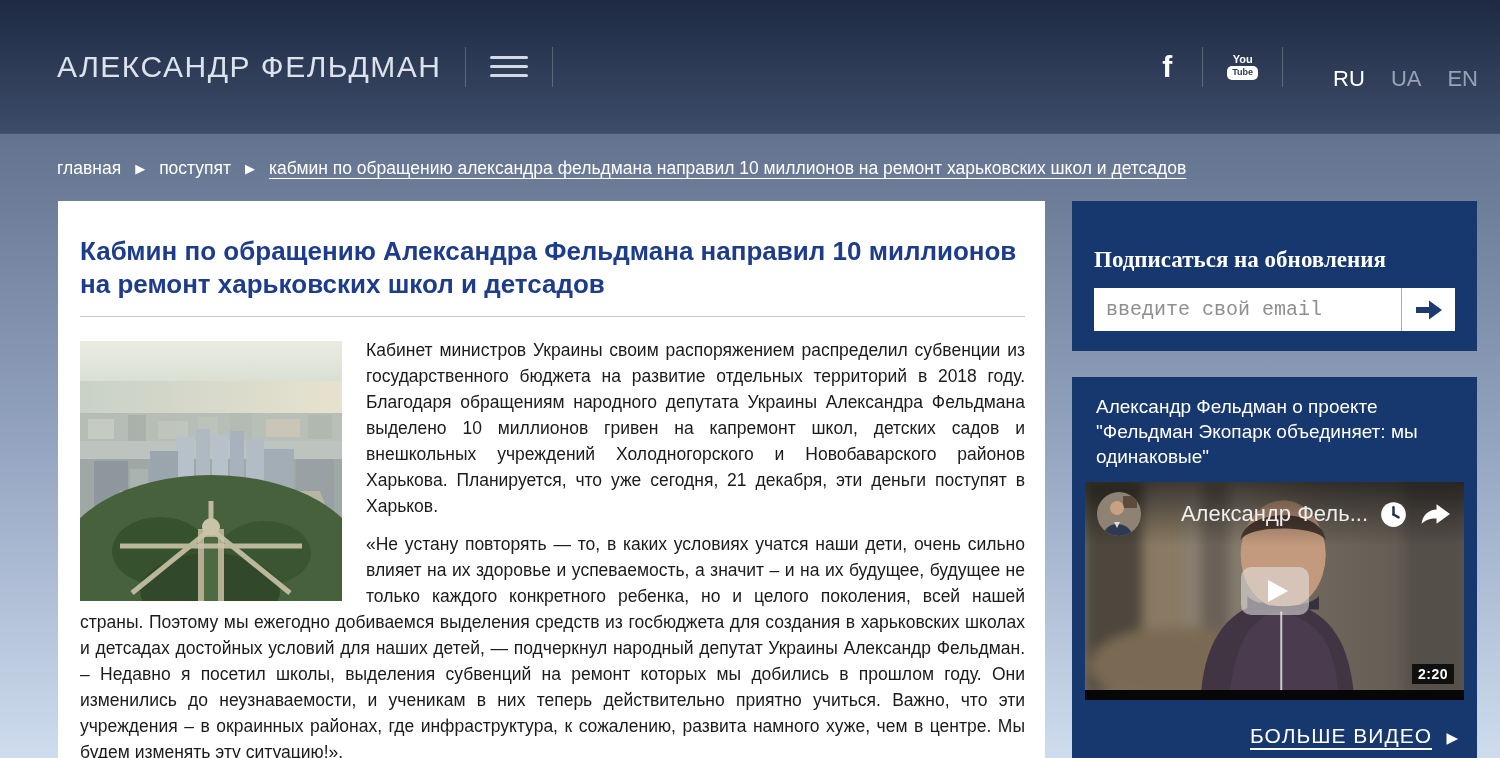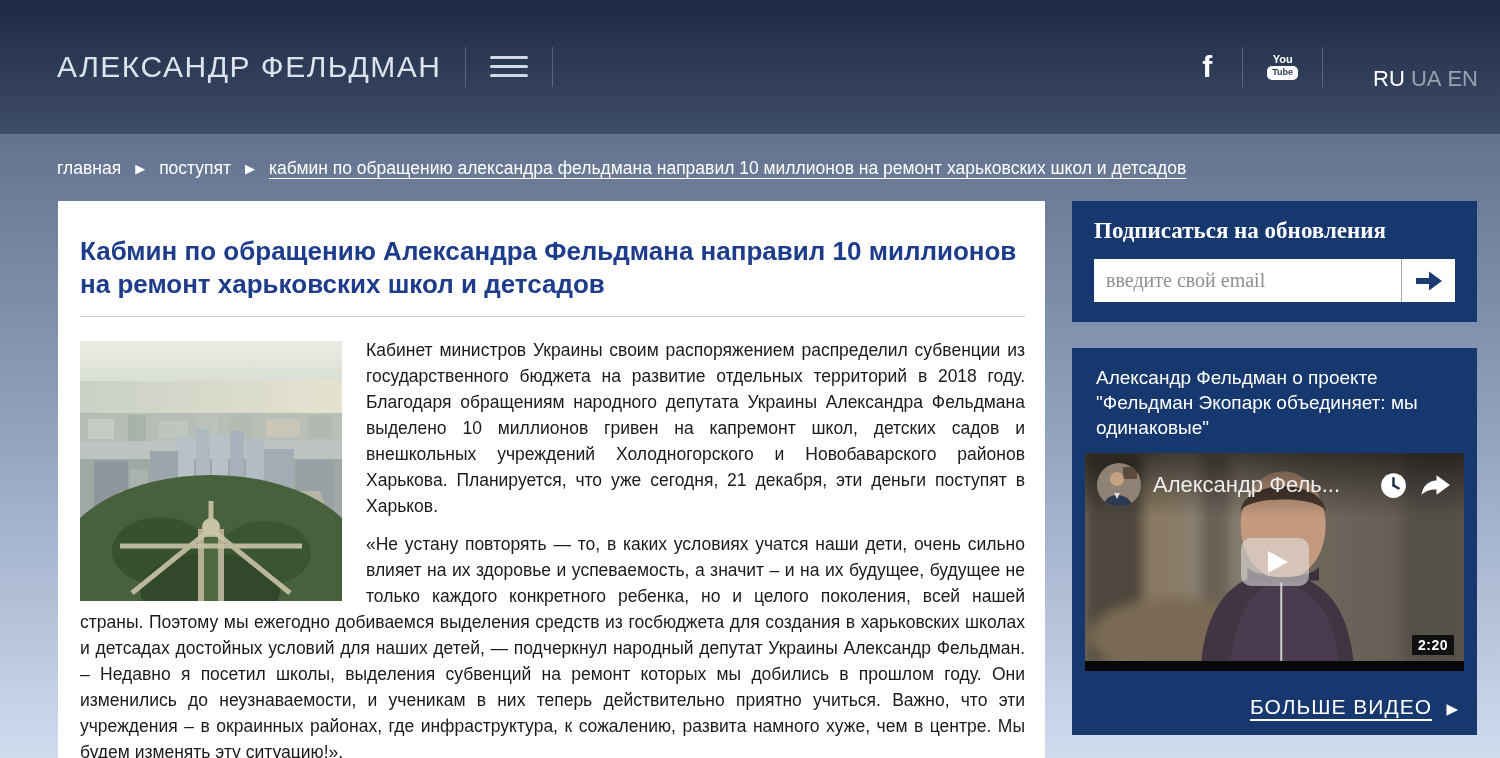--- a/index.html
+++ b/index.html
@@ -14,21 +14,21 @@
   .logo { color:#dde3ec; font-size:30px; letter-spacing:1.5px; font-weight:400; cursor:pointer; }
   .hdiv { width:1px; height:40px; background:rgba(255,255,255,0.22); margin:0 24px; }
   .burger { width:38px; display:flex; flex-direction:column; gap:6px; cursor:pointer; }
   .burger div { height:3px; background:#d4dae4; border-radius:2px; }
   .spacer { flex:1; }
   .fb { color:#ffffff; font-size:30px; font-weight:bold; cursor:pointer; padding:0 6px; }
   .yt { display:flex; flex-direction:column; align-items:center; cursor:pointer; line-height:1; }
   .yt .you { color:#fff; font-size:11px; font-weight:bold; }
   .yt .tube { background:#fff; color:#2c3a55; font-size:9px; font-weight:bold;
               border-radius:5px; padding:2px 5px 3px; margin-top:1px; }
-  .langs { display:flex; gap:6px; margin-left:26px; font-size:22px;margin-top:24px; }
+  .langs { display:flex; gap:26px; margin-left:26px; font-size:22px;margin-top:24px; }
   .lang { color:#98a2b2; cursor:pointer; }
   .lang.active { color:#ffffff; }
 
   
   .breadcrumb { padding:24px 20px 22px 57px; display:flex; align-items:center;
                 font-size:17.5px; color:#fff; white-space:nowrap; }
   .crumb { color:#fff; cursor:pointer; text-decoration:none;text-align:right; }
   .crumb.current { text-decoration:underline; text-underline-offset:4px; }
   .crumb-sep { font-size:13px; margin:0 14px; color:#fff; }
 
@@ -43,35 +43,35 @@
   .rule { border:none; border-top:1px solid #c9c9c9; margin-bottom:20px; }
   .article-body { font-size:17.5px; line-height:26px; color:#1b1b1b; text-align:justify; }
   .article-body p { margin-bottom:12px; }
   .article-img { float:left; width:262px; height:260px; margin:4px 24px 6px 0; display:block; }
 
   
   .sidebar { width:405px; display:flex; flex-direction:column; gap:26px; }
   .navy-box { background:#16386e; }
   .subscribe { padding:17px 22px 20px; }
   .subscribe h2 { font-family:"Liberation Serif", serif; color:#fff; font-size:23px;
-                  font-weight:bold; margin-bottom:15px; }
+                  font-weight:bold; margin-bottom:15px;margin-top:29px; }
   .sub-form { display:flex; background:#fff; height:43px; }
   .sub-input { flex:1; border:none; outline:none; padding:0 12px;
-               font-family:Liberation Serif, serif; font-size:20px; color:#333; }
+               font-family:Liberation Mono, monospace; font-size:20px; color:#333; }
   .sub-input::placeholder { color:#8f8f8f; }
   .sub-btn { width:54px; background:#fff; border:none; border-left:1px solid #a8a8a8;
              display:flex; align-items:center; justify-content:center; cursor:pointer; }
 
   .video-box { padding:17px 13px 16px; }
   .video-title { color:#fff; font-size:19px; line-height:1.32; padding:0 11px; margin-bottom:13px; }
   .player { position:relative; height:218px; overflow:hidden; cursor:pointer; }
   .player svg.thumb { position:absolute; inset:0; }
   .player-top { position:absolute; top:0; left:0; right:0; height:64px;
                 background:linear-gradient(rgba(0,0,0,0.55), rgba(0,0,0,0));
-                display:flex; align-items:center; gap:12px; padding:0 12px; }
+                display:flex; align-items:center; gap:12px; padding:0 12px;text-align:right; }
   .avatar { width:44px; height:44px; border-radius:50%; overflow:hidden; flex-shrink:0; cursor:pointer; }
   .player-title { color:#eee; font-size:22px; flex:1; white-space:nowrap; overflow:hidden; cursor:pointer; }
   .yt-ico { flex-shrink:0; cursor:pointer; }
   .play-btn { position:absolute; left:50%; top:50%; transform:translate(-50%,-50%);
               width:68px; height:48px; cursor:pointer; }
   .duration { position:absolute; right:10px; bottom:16px; background:rgba(8,8,8,0.88);
               color:#fff; font-size:14px; font-weight:bold; padding:2px 6px; letter-spacing:0.5px; }
   .ctrl-bar { position:absolute; left:0; right:0; bottom:0; height:10px; background:#070707; }
   .more-row { text-align:right; margin-top:24px; padding-right:6px; }
   .more-link { color:#fff; font-size:21px; letter-spacing:1px; text-decoration:underline;

